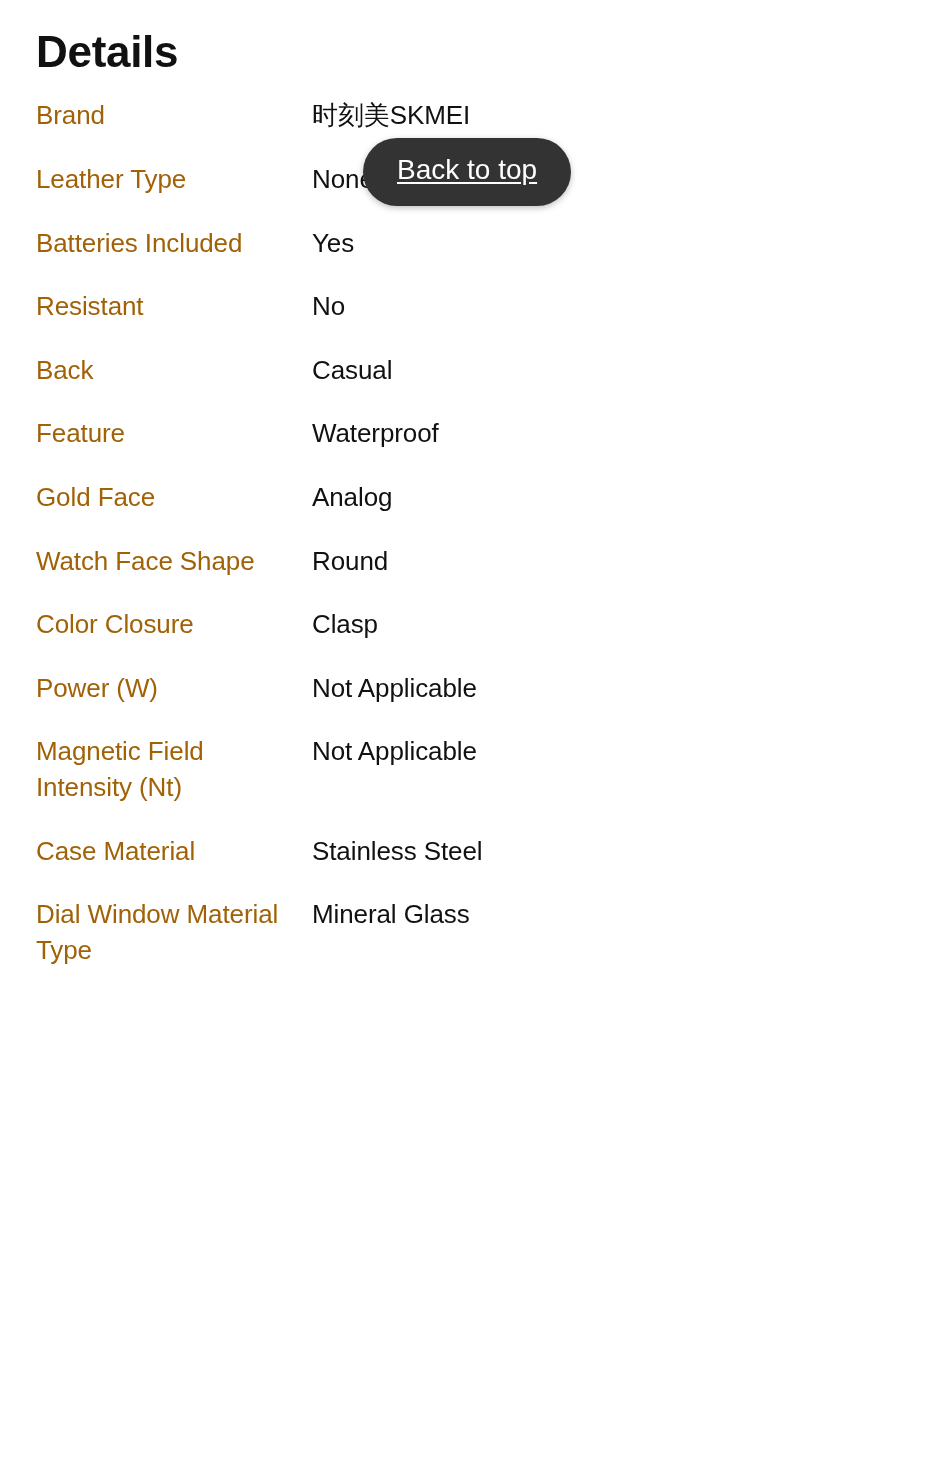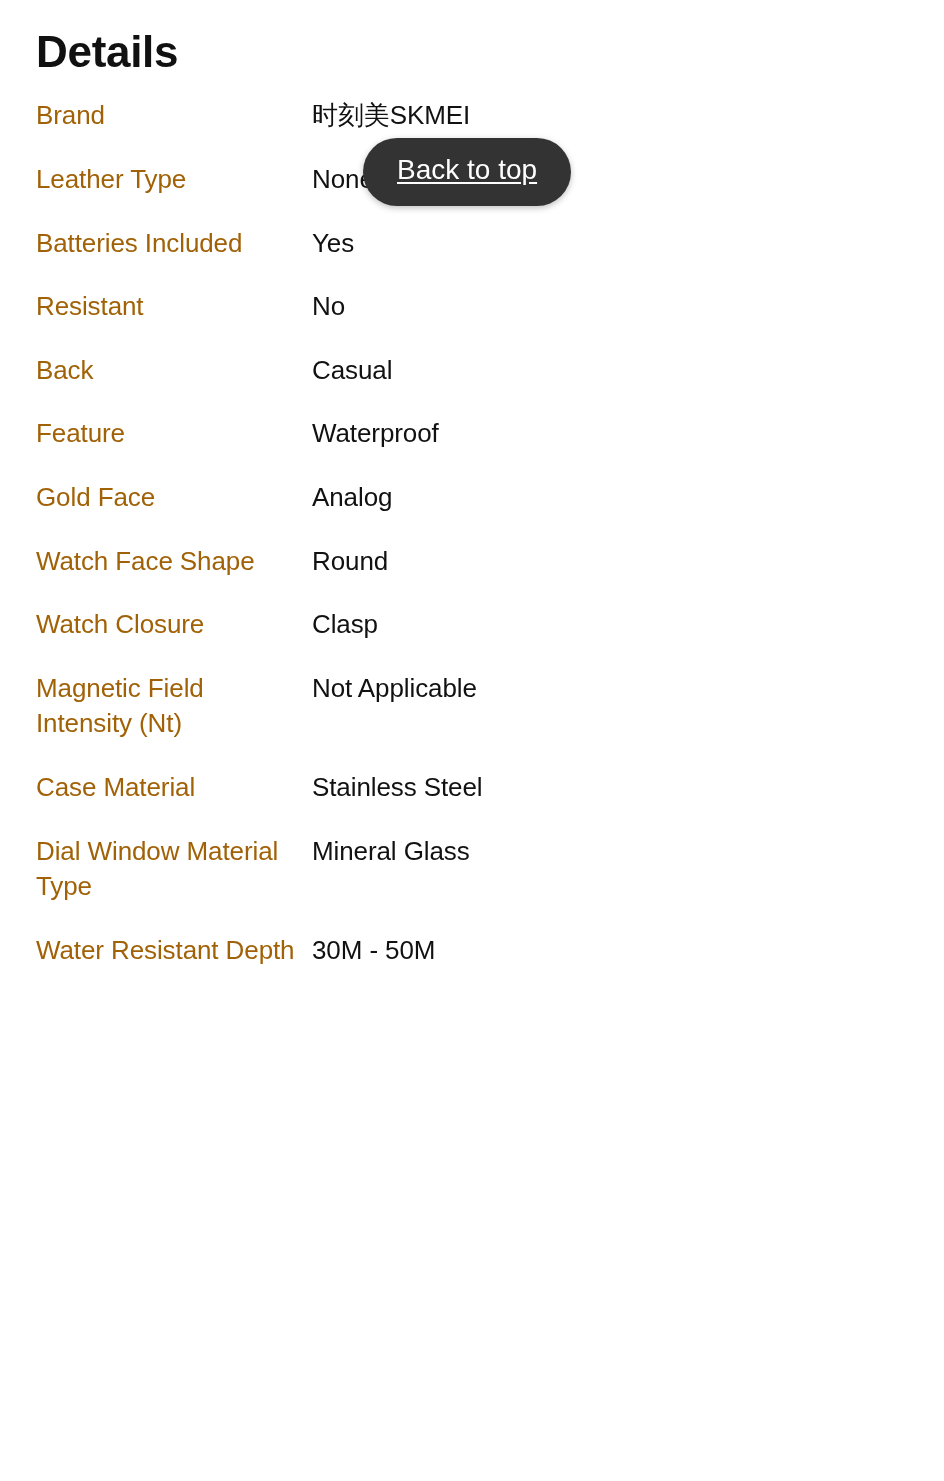--- a/index.html
+++ b/index.html
@@ -124,39 +124,39 @@
       </tr>
       <tr class="details-row">
         <td class="detail-label">Gold Face</td>
         <td class="detail-value">Analog</td>
       </tr>
       <tr class="details-row">
         <td class="detail-label">Watch Face Shape</td>
         <td class="detail-value">Round</td>
       </tr>
       <tr class="details-row">
-        <td class="detail-label">Watch Closure</td>
+        <td class="detail-label">Color Closure</td>
         <td class="detail-value">Clasp</td>
+      </tr>
+      <tr class="details-row">
+        <td class="detail-label">Power (W)</td>
+        <td class="detail-value">Not Applicable</td>
       </tr>
       <tr class="details-row">
         <td class="detail-label">Magnetic Field Intensity (Nt)</td>
         <td class="detail-value">Not Applicable</td>
       </tr>
       <tr class="details-row">
         <td class="detail-label">Case Material</td>
         <td class="detail-value">Stainless Steel</td>
       </tr>
       <tr class="details-row">
         <td class="detail-label">Dial Window Material Type</td>
         <td class="detail-value">Mineral Glass</td>
       </tr>
-      <tr class="details-row">
-        <td class="detail-label">Water Resistant Depth</td>
-        <td class="detail-value">30M - 50M</td>
-      </tr>
     </tbody>
   </table>
 
   <div class="back-to-top">
     <span class="back-to-top-label">Back to top</span>
   </div>
 
 </div>
 
 </body></html>

